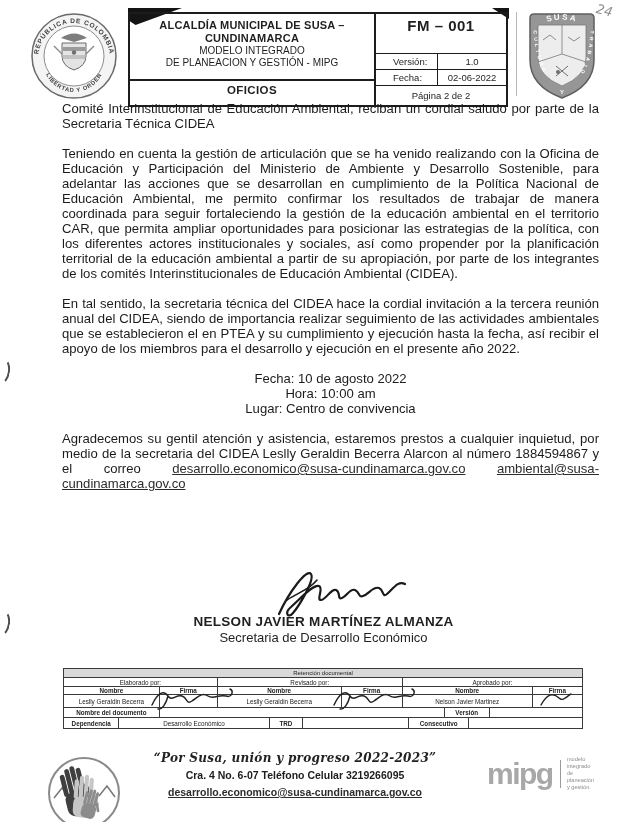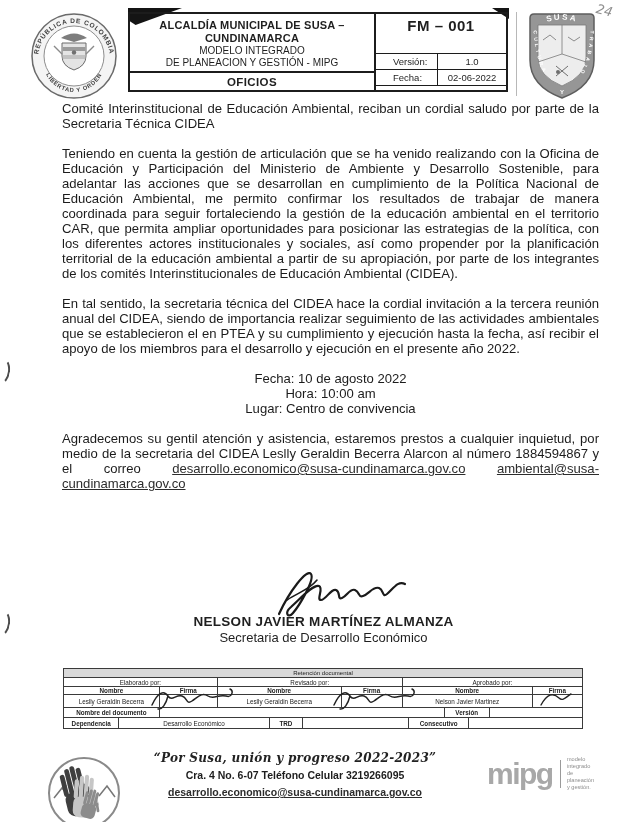--- a/index.html
+++ b/index.html
@@ -137,20 +137,21 @@
       <div class="fm-box">
         <div class="fm-code">FM – 001</div>
         <div class="fm-row">
           <div class="fm-label">Versión:</div>
           <div class="fm-value">1.0</div>
         </div>
         <div class="fm-row">
           <div class="fm-label">Fecha:</div>
           <div class="fm-value">02-06-2022</div>
         </div>
+        <div class="fm-page">Página 2 de 2</div>
       </div>
     </div>
 
     <svg class="seal-susa" viewBox="0 0 80 92">
       <path d="M8,8 Q8,4 12,4 L68,4 Q72,4 72,8 L72,50 Q72,76 40,88 Q8,76 8,50 Z" fill="#969696" stroke="#5d5d5d" stroke-width="1.5"></path>
       <path d="M16,15 L64,15 L64,48 Q64,66 40,76 Q16,66 16,48 Z" fill="#ededed" stroke="#7a7a7a" stroke-width="0.8"></path>
       <path d="M40,15 L40,44 M40,44 L16,52 M40,44 L64,52" stroke="#7a7a7a" stroke-width="0.8" fill="none"></path>
       <g stroke="#8b8b8b" stroke-width="1" fill="none">
         <path d="M21,30 l7,-5 l6,5"></path>
         <path d="M46,27 l6,4 l6,-4"></path>

